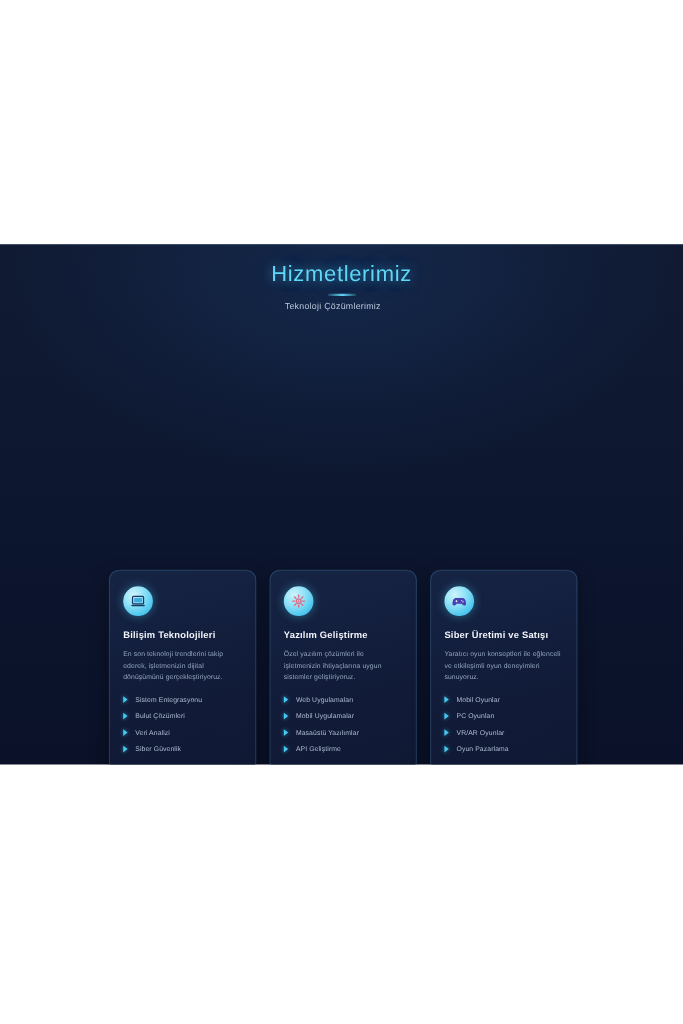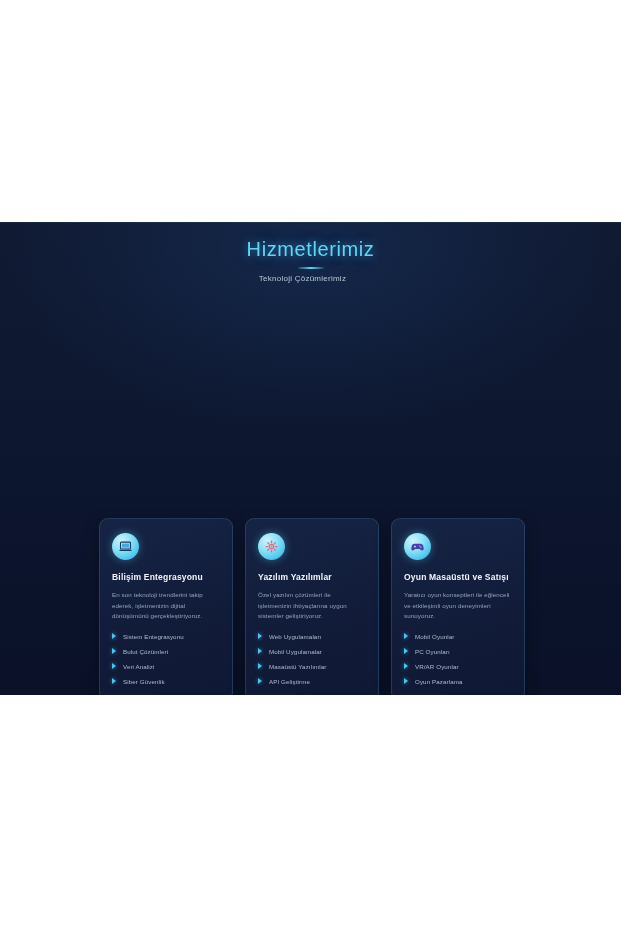--- a/index.html
+++ b/index.html
@@ -165,21 +165,21 @@
     <div class="cards-grid">
 
       <article class="service-card">
         <div class="card-icon">
           <svg width="15" height="15" viewBox="0 0 24 24" aria-hidden="true">
             <rect x="4" y="5" width="16" height="11" rx="1.4" fill="none" stroke="#173a63" stroke-width="1.8"></rect>
             <rect x="6.4" y="7.3" width="11.2" height="6.4" fill="#3fa9e0"></rect>
             <rect x="2.2" y="17.2" width="19.6" height="2.1" rx="1" fill="#173a63"></rect>
           </svg>
         </div>
-        <h3 class="card-title">Bilişim Entegrasyonu</h3>
+        <h3 class="card-title">Bilişim Teknolojileri</h3>
         <p class="card-desc">En son teknoloji trendlerini takip ederek, işletmenizin dijital dönüşümünü gerçekleştiriyoruz.</p>
         <ul class="feature-list">
           <li class="feature-item">
             <span class="bullet-arrow-icon"></span>
             <span>Sistem Entegrasyonu</span>
           </li>
           <li class="feature-item">
             <span class="bullet-arrow-icon"></span>
             <span>Bulut Çözümleri</span>
           </li>
@@ -204,21 +204,21 @@
               <line x1="12" y1="17.9" x2="12" y2="20.6"></line>
               <line x1="3.4" y1="12" x2="6.1" y2="12"></line>
               <line x1="17.9" y1="12" x2="20.6" y2="12"></line>
               <line x1="6" y1="6" x2="7.9" y2="7.9"></line>
               <line x1="16.1" y1="16.1" x2="18" y2="18"></line>
               <line x1="18" y1="6" x2="16.1" y2="7.9"></line>
               <line x1="7.9" y1="16.1" x2="6" y2="18"></line>
             </g>
           </svg>
         </div>
-        <h3 class="card-title">Yazılım Yazılımlar</h3>
+        <h3 class="card-title">Yazılım Geliştirme</h3>
         <p class="card-desc">Özel yazılım çözümleri ile işletmenizin ihtiyaçlarına uygun sistemler geliştiriyoruz.</p>
         <ul class="feature-list">
           <li class="feature-item">
             <span class="bullet-arrow-icon"></span>
             <span>Web Uygulamaları</span>
           </li>
           <li class="feature-item">
             <span class="bullet-arrow-icon"></span>
             <span>Mobil Uygulamalar</span>
           </li>
@@ -238,21 +238,21 @@
           <svg width="15" height="15" viewBox="0 0 24 24" aria-hidden="true">
             <path d="M7.2 7.5h9.6c2.5 0 4.2 2.1 4.6 4.6l.5 3.2c.3 1.9-1.1 3.2-2.6 3.2-1 0-1.7-.5-2.3-1.2l-1.3-1.5H8.3L7 17.3c-.6.7-1.3 1.2-2.3 1.2-1.5 0-2.9-1.3-2.6-3.2l.5-3.2c.4-2.5 2.1-4.6 4.6-4.6z" fill="#4a3fb0"></path>
             <g fill="#e8ecff">
               <rect x="6.1" y="11.4" width="3.6" height="1.2" rx="0.6"></rect>
               <rect x="7.3" y="10.2" width="1.2" height="3.6" rx="0.6"></rect>
               <circle cx="15.6" cy="11.2" r="0.95"></circle>
               <circle cx="17.5" cy="12.9" r="0.95"></circle>
             </g>
           </svg>
         </div>
-        <h3 class="card-title">Oyun Masaüstü ve Satışı</h3>
+        <h3 class="card-title">Siber Üretimi ve Satışı</h3>
         <p class="card-desc">Yaratıcı oyun konseptleri ile eğlenceli ve etkileşimli oyun deneyimleri sunuyoruz.</p>
         <ul class="feature-list">
           <li class="feature-item">
             <span class="bullet-arrow-icon"></span>
             <span>Mobil Oyunlar</span>
           </li>
           <li class="feature-item">
             <span class="bullet-arrow-icon"></span>
             <span>PC Oyunları</span>
           </li>

